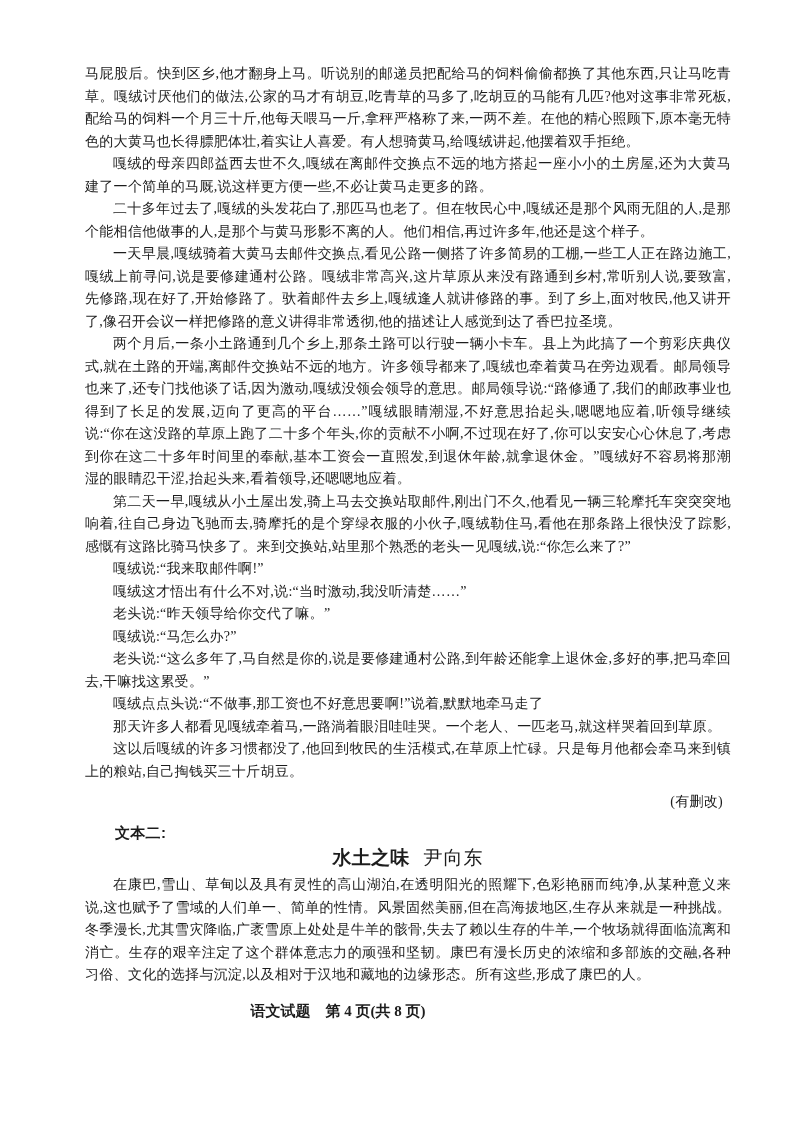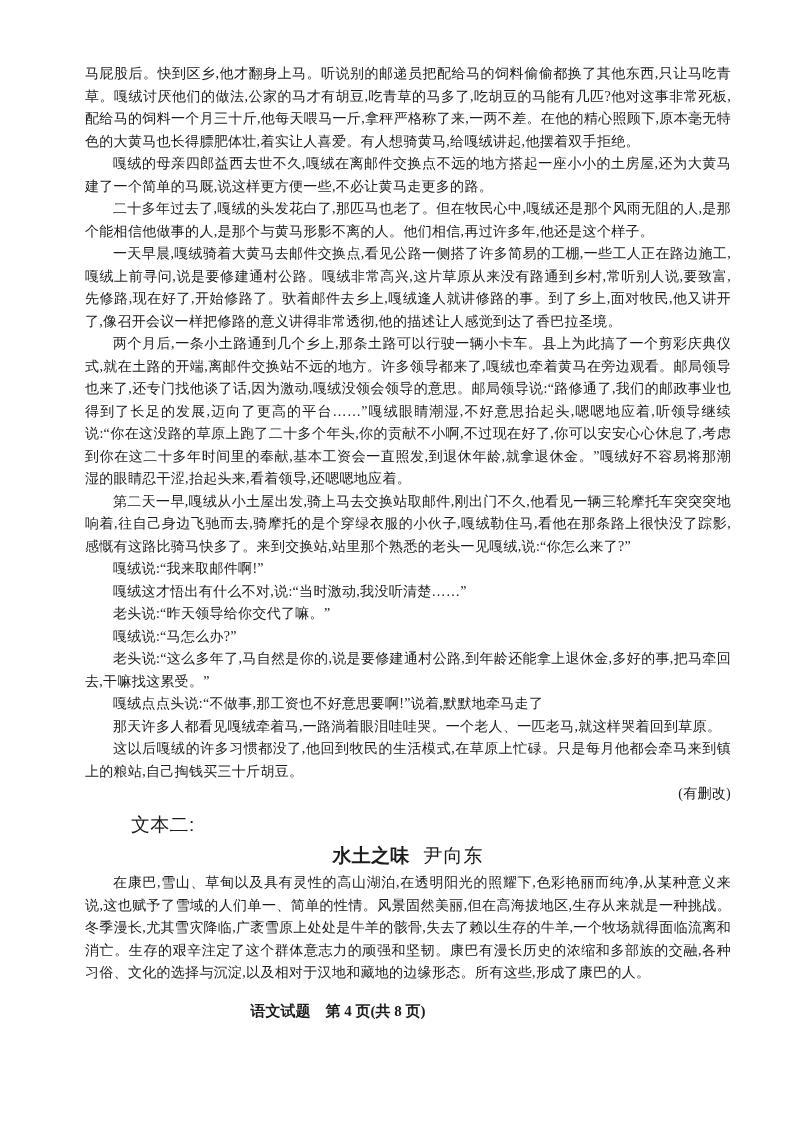--- a/index.html
+++ b/index.html
@@ -28,30 +28,30 @@
     letter-spacing: 0.3px;
   }
   .para {
     margin: 0;
     text-indent: 2em;
   }
   .noindent {
     text-indent: 0;
   }
   .attribution {
-    margin: 0;
+    margin: 8px;
     text-indent: 0;
     text-align: right;
   }
   .label2 {
-    margin: 8px;
+    margin: 0;
     text-indent: 2em;
-    font-weight: normal;
+    font-weight: bold;
     font-family: "Liberation Sans", "DejaVu Sans", sans-serif;
-    font-size: 19px;
+    font-size: 15px;
   }
   .title2 {
     margin: 2px 0 4px 0;
     text-align: center;
     font-family: "Liberation Sans", "DejaVu Sans", sans-serif;
     font-weight: bold;
     font-size: 19px;
     line-height: 24px;
   }
   .title2 .author {

